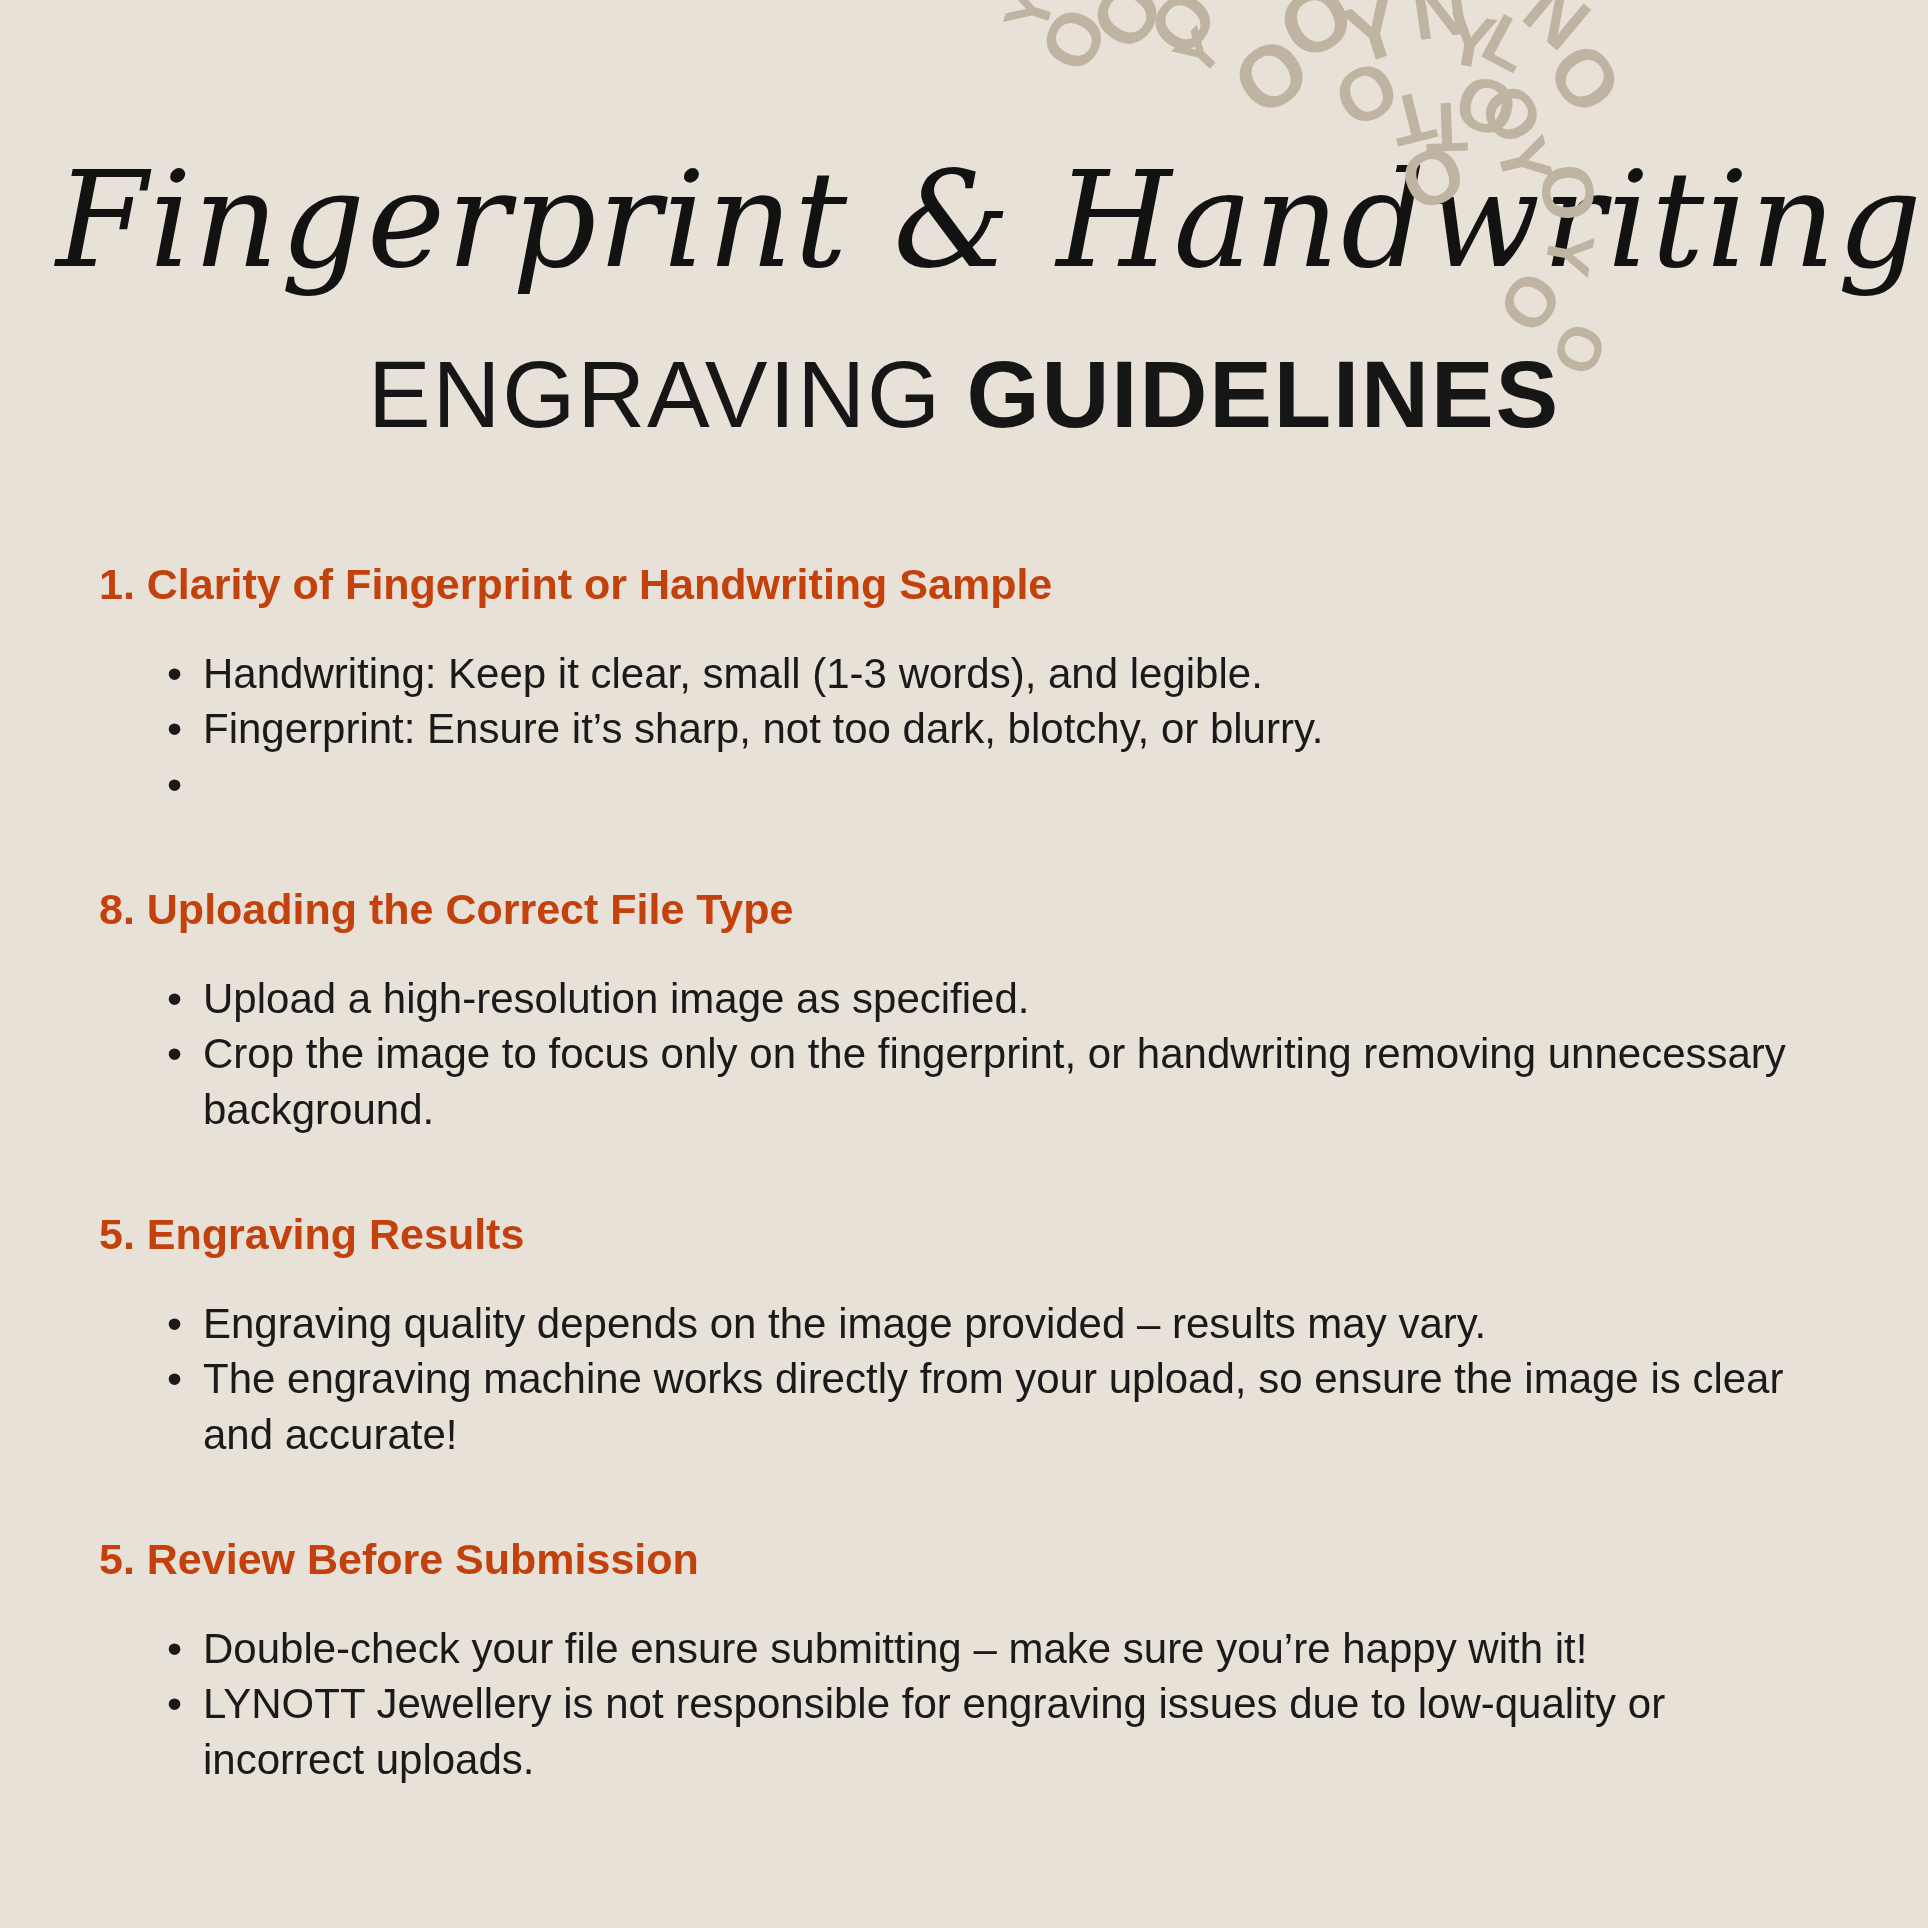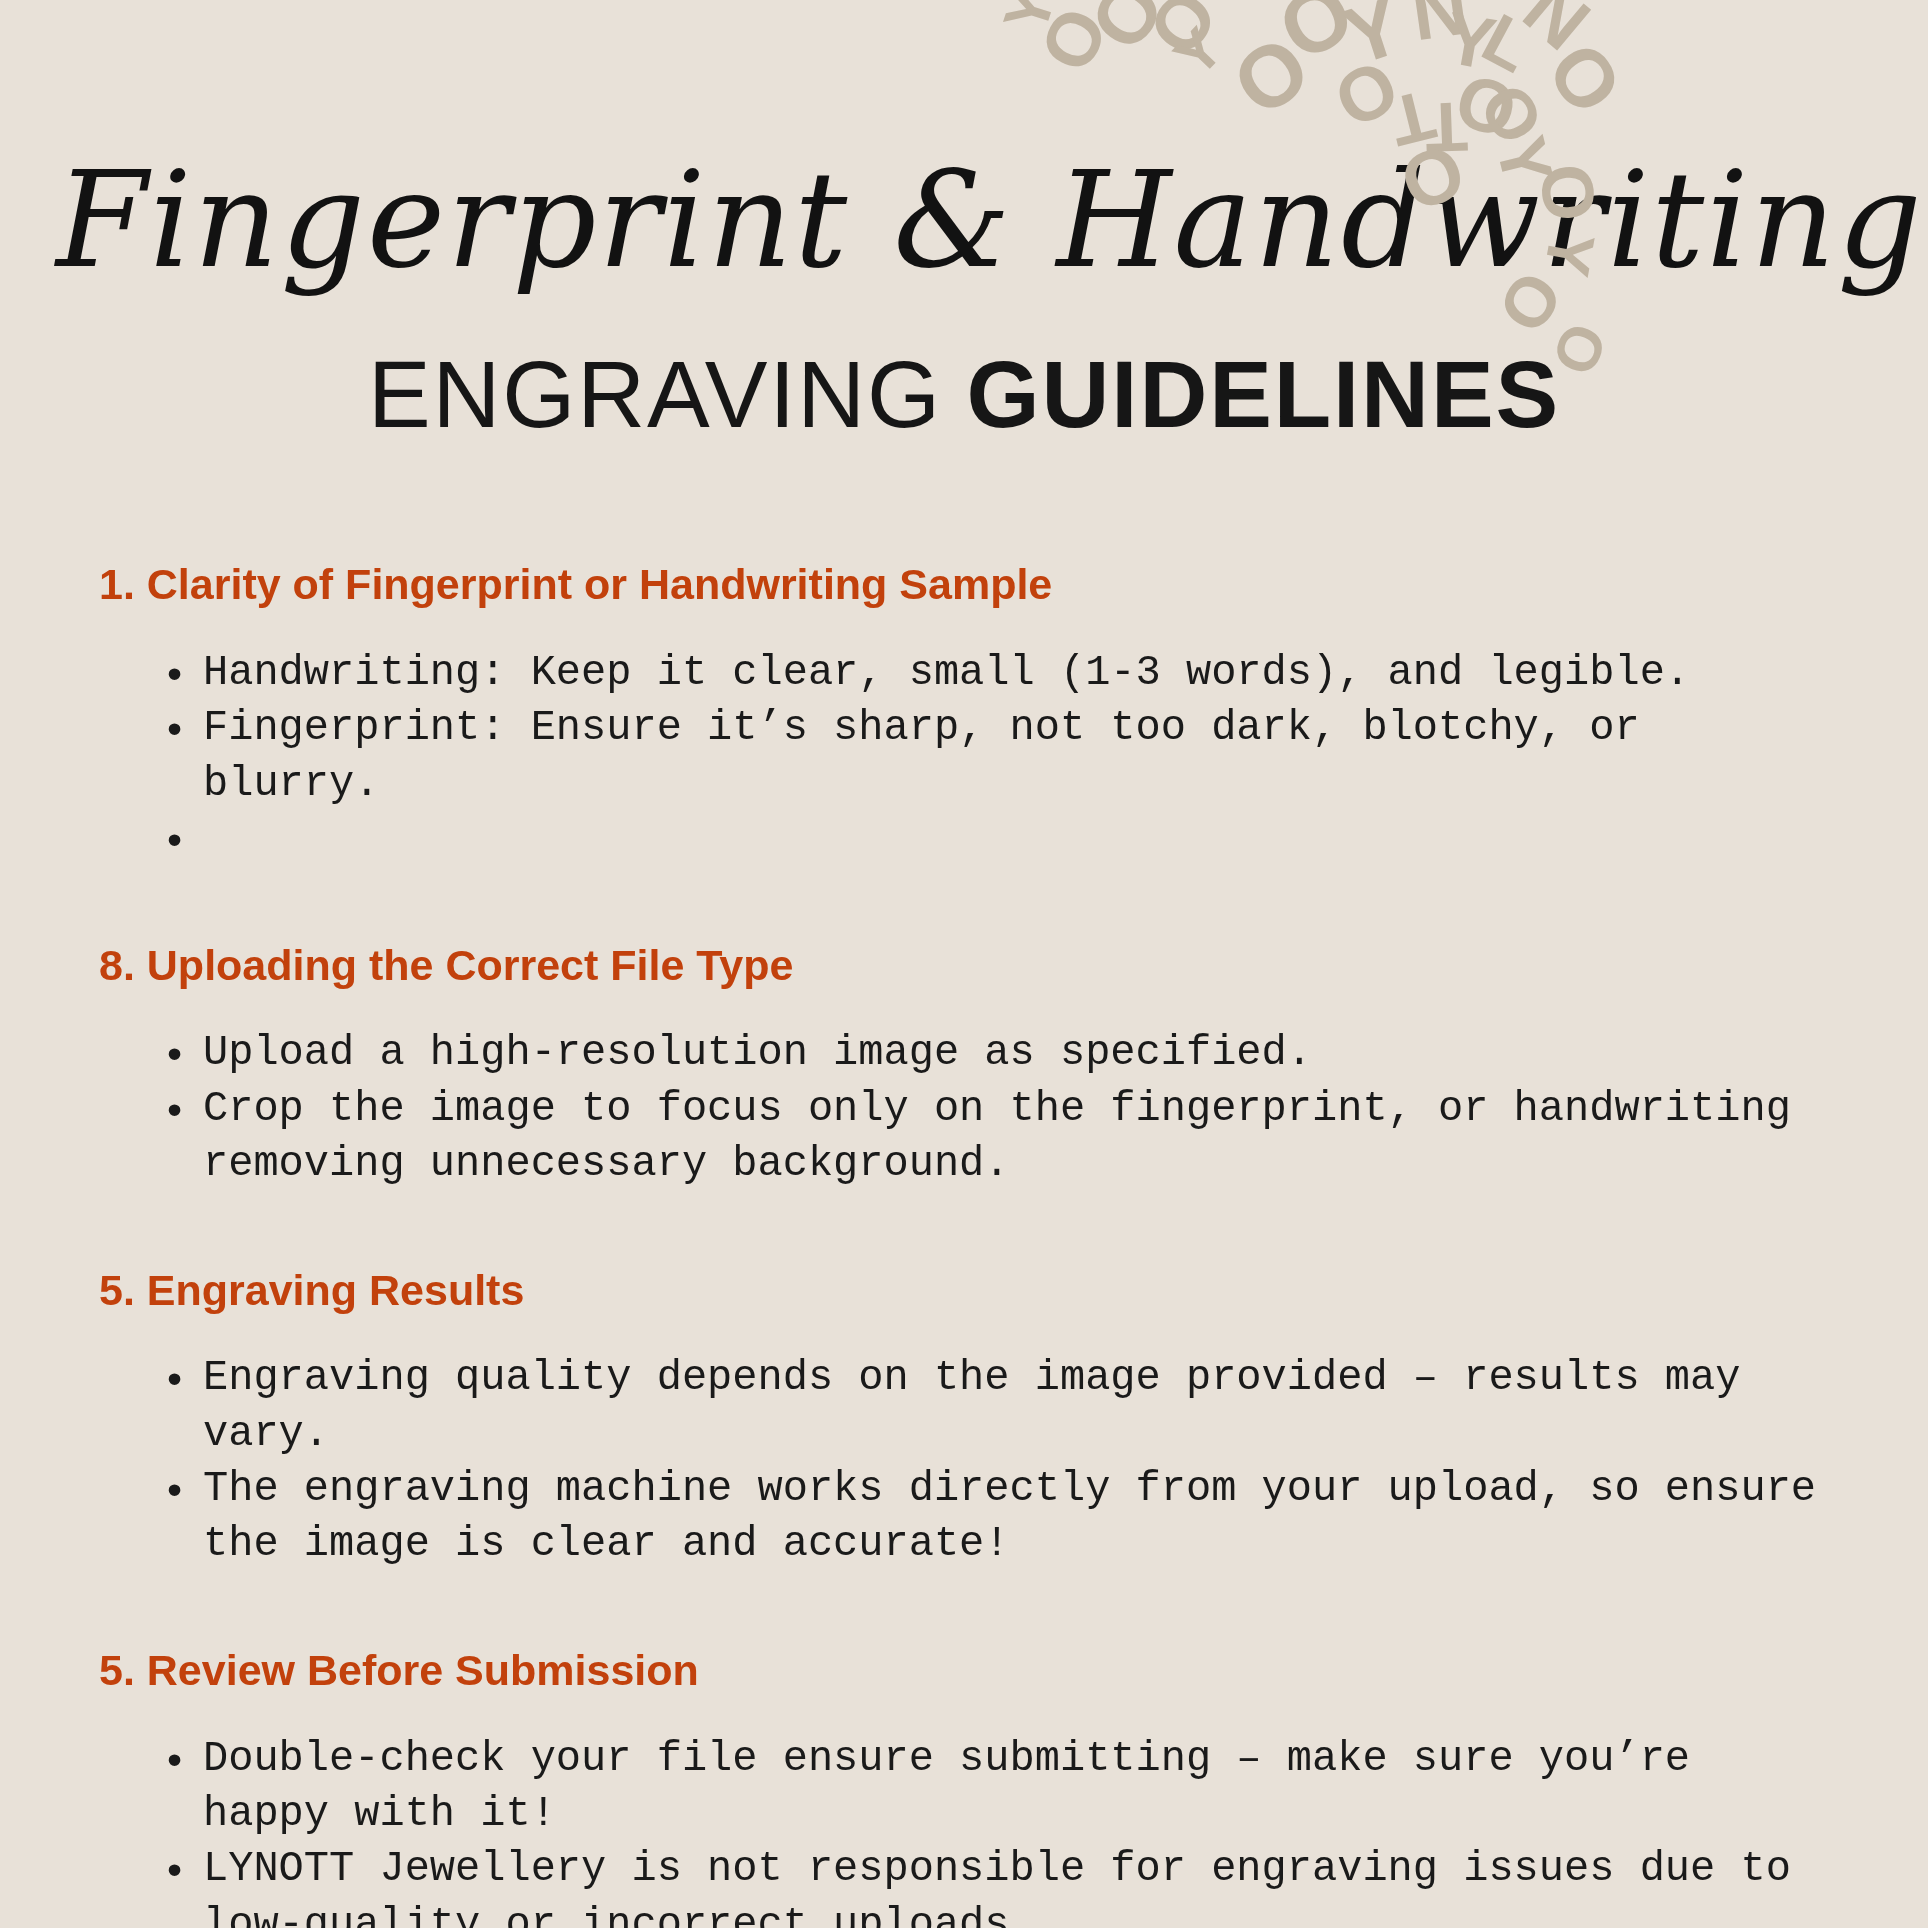--- a/index.html
+++ b/index.html
@@ -58,21 +58,21 @@
     align-items:flex-start;
     padding-left:68px;
     line-height:1.32;
   }
   .dot{
     flex:0 0 auto;
     width:36px;
     font-size:43px;
     line-height:1.29;
   }
-  .li-text{max-width:1629px;font-family:Liberation Mono, monospace;}
+  .li-text{max-width:1629px;}
 </style>
 </head>
 <body>
 
 <div class="page">
 
   <div class="decor">
     <span class="dl" style="left:-260px;top:-21px;font-size:62px;transform:rotate(-72deg);">Y</span>
     <span class="dl" style="left:-224px;top:1.9px;font-size:75px;transform:rotate(-62deg);">O</span>
     <span class="dl" style="left:-173px;top:-26px;font-size:81px;transform:rotate(-54deg);">O</span>

